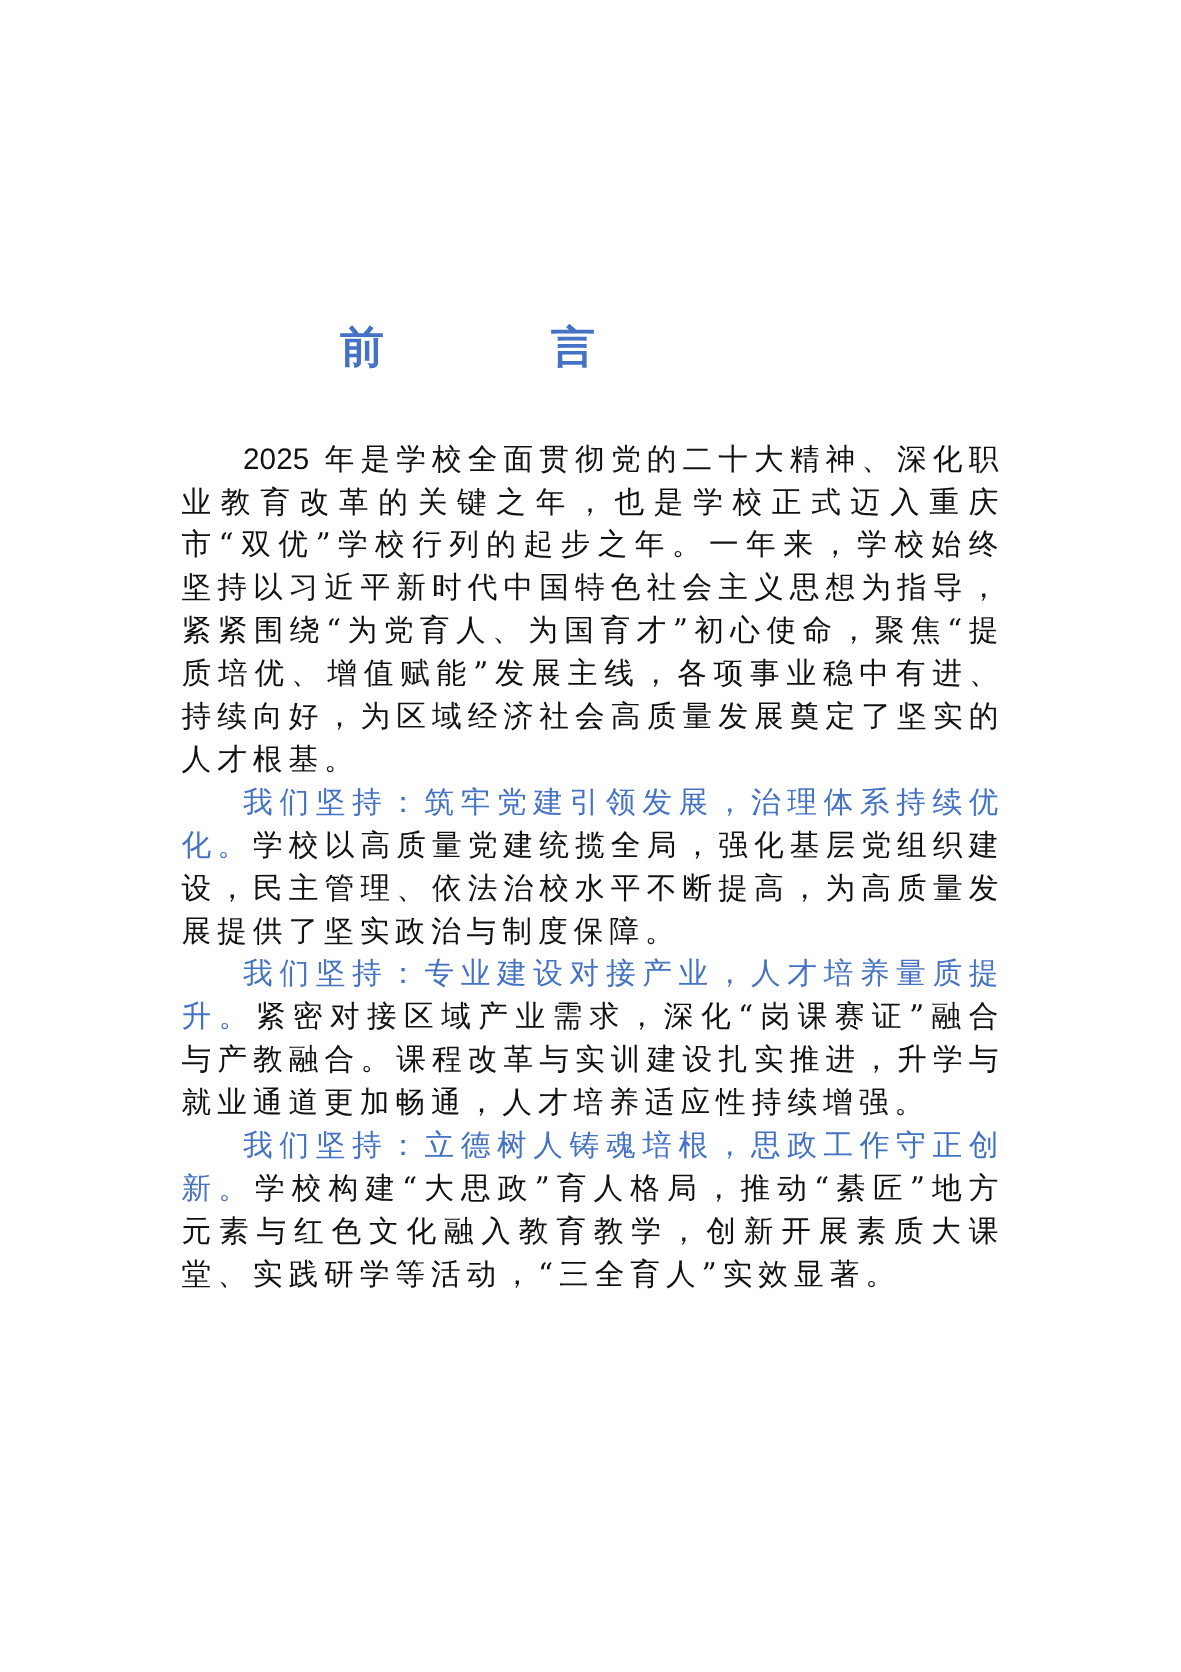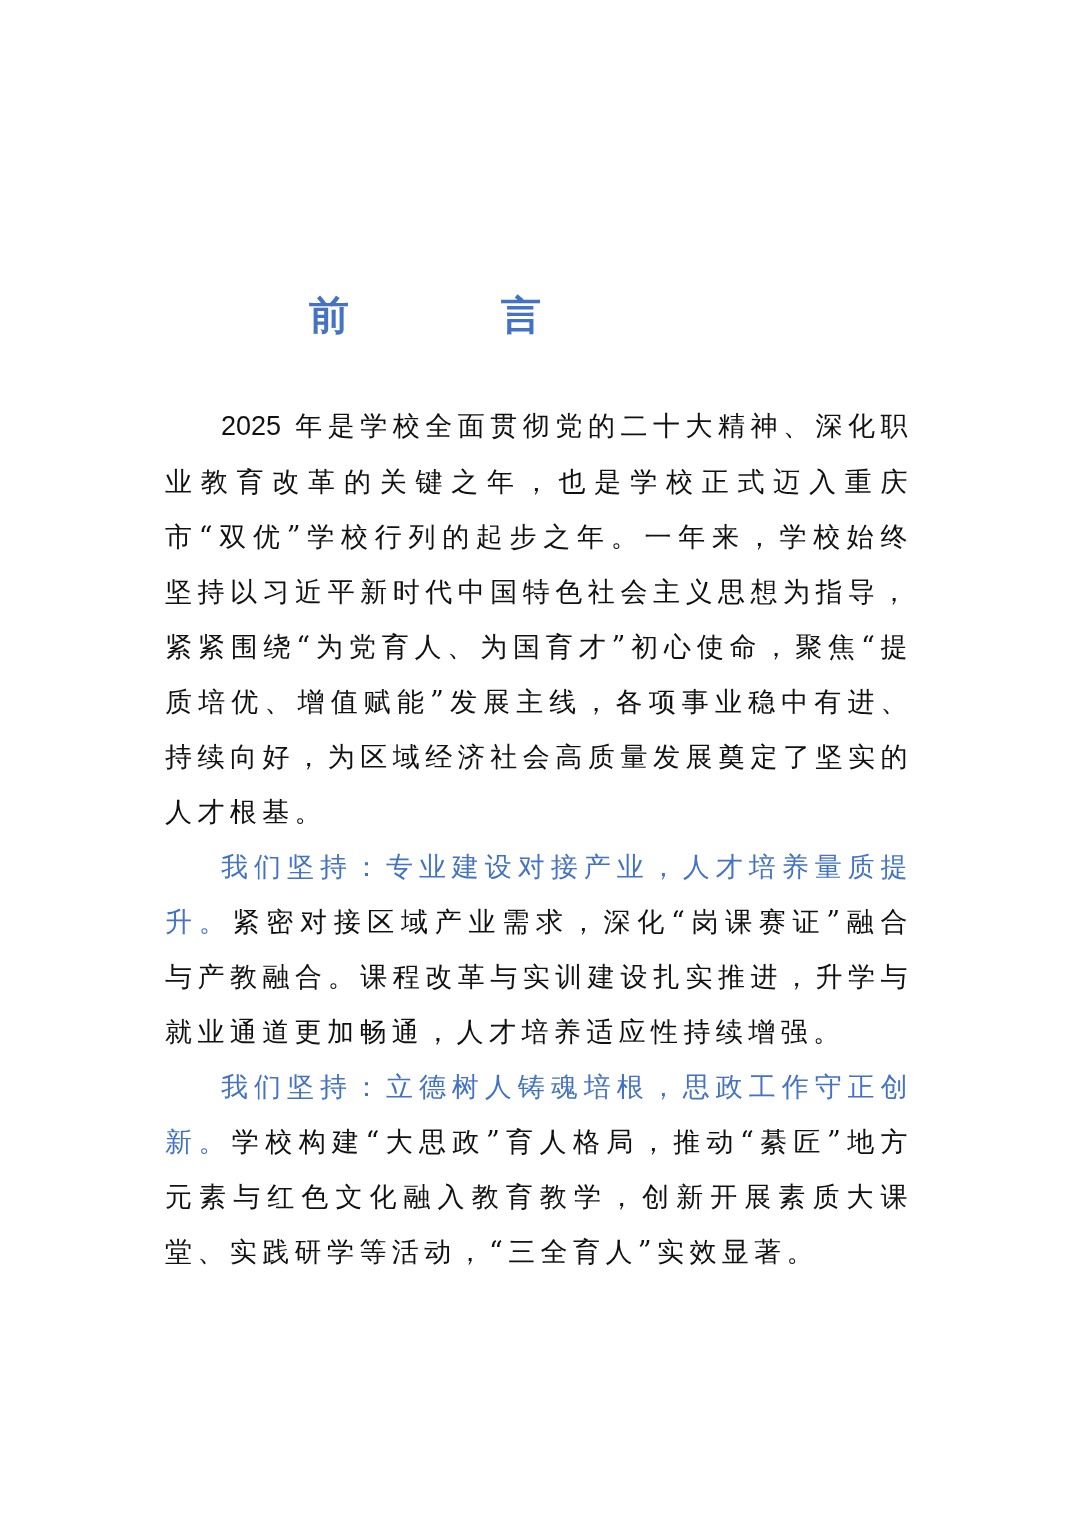--- a/index.html
+++ b/index.html
@@ -2,32 +2,33 @@
 <html><head>
 <meta charset="utf-8">
 <style>
   html, body { margin:0; padding:0; background:#ffffff; }
   body { width:1074px; height:1520px; position:relative; overflow:hidden;
          font-family:"DejaVu Serif","Liberation Serif",serif; color:#111; }
   .title { position:absolute; top:288px; left:0; width:850px; text-align:center;
            font-size:40px; font-weight:bold; color:#4472C4; letter-spacing:56px;
            padding-left:56px; box-sizing:border-box; font-family:"DejaVu Serif",serif; }
   .body { position:absolute; top:398px; left:165px; width:748px; }
-  .para { margin:0; font-size:27px; line-height:55px; letter-spacing:5.4px;
+  .para { margin:0; font-size:27px; line-height:39px; letter-spacing:5.4px;
           text-align:justify; text-indent:56px; }
   .para .num { font-family:"Liberation Sans",sans-serif; letter-spacing:0; }
   .lead { color:#4472C4; }
 </style>
 </head>
 <body>
 
 <div>
   <div class="title">前　言</div>
 
   <div class="body">
     <p class="para"><span class="num">2025</span><span> 年是学校全面贯彻党的二十大精神、深化职业教育改革的关键之年，也是学校正式迈入重庆市“双优”学校行列的起步之年。一年来，学校始终坚持以习近平新时代中国特色社会主义思想为指导，紧紧围绕“为党育人、为国育才”初心使命，聚焦“提质培优、增值赋能”发展主线，各项事业稳中有进、持续向好，为区域经济社会高质量发展奠定了坚实的人才根基。</span></p>
 
+    <p class="para"><span class="lead">我们坚持：筑牢党建引领发展，治理体系持续优化。</span><span>学校以高质量党建统揽全局，强化基层党组织建设，民主管理、依法治校水平不断提高，为高质量发展提供了坚实政治与制度保障。</span></p>
 
     <p class="para"><span class="lead">我们坚持：专业建设对接产业，人才培养量质提升。</span><span>紧密对接区域产业需求，深化“岗课赛证”融合与产教融合。课程改革与实训建设扎实推进，升学与就业通道更加畅通，人才培养适应性持续增强。</span></p>
 
     <p class="para"><span class="lead">我们坚持：立德树人铸魂培根，思政工作守正创新。</span><span>学校构建“大思政”育人格局，推动“綦匠”地方元素与红色文化融入教育教学，创新开展素质大课堂、实践研学等活动，“三全育人”实效显著。</span></p>
   </div>
 </div>
 
 </body></html>

